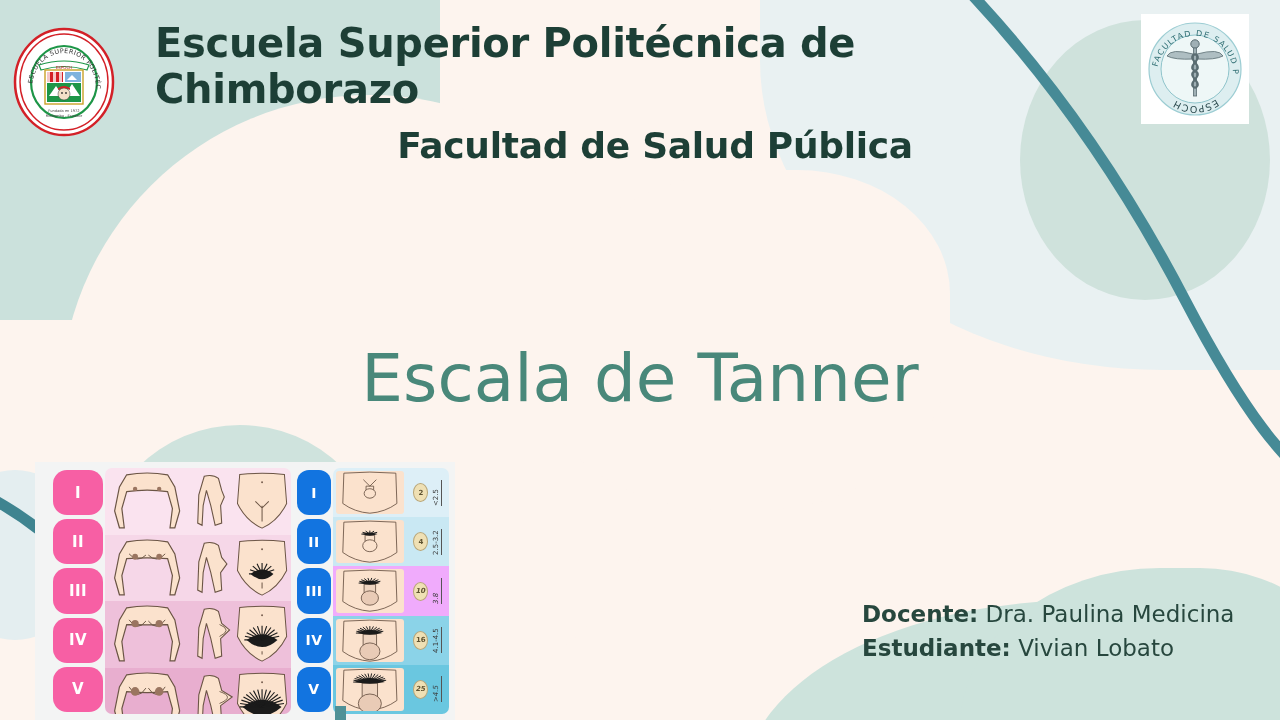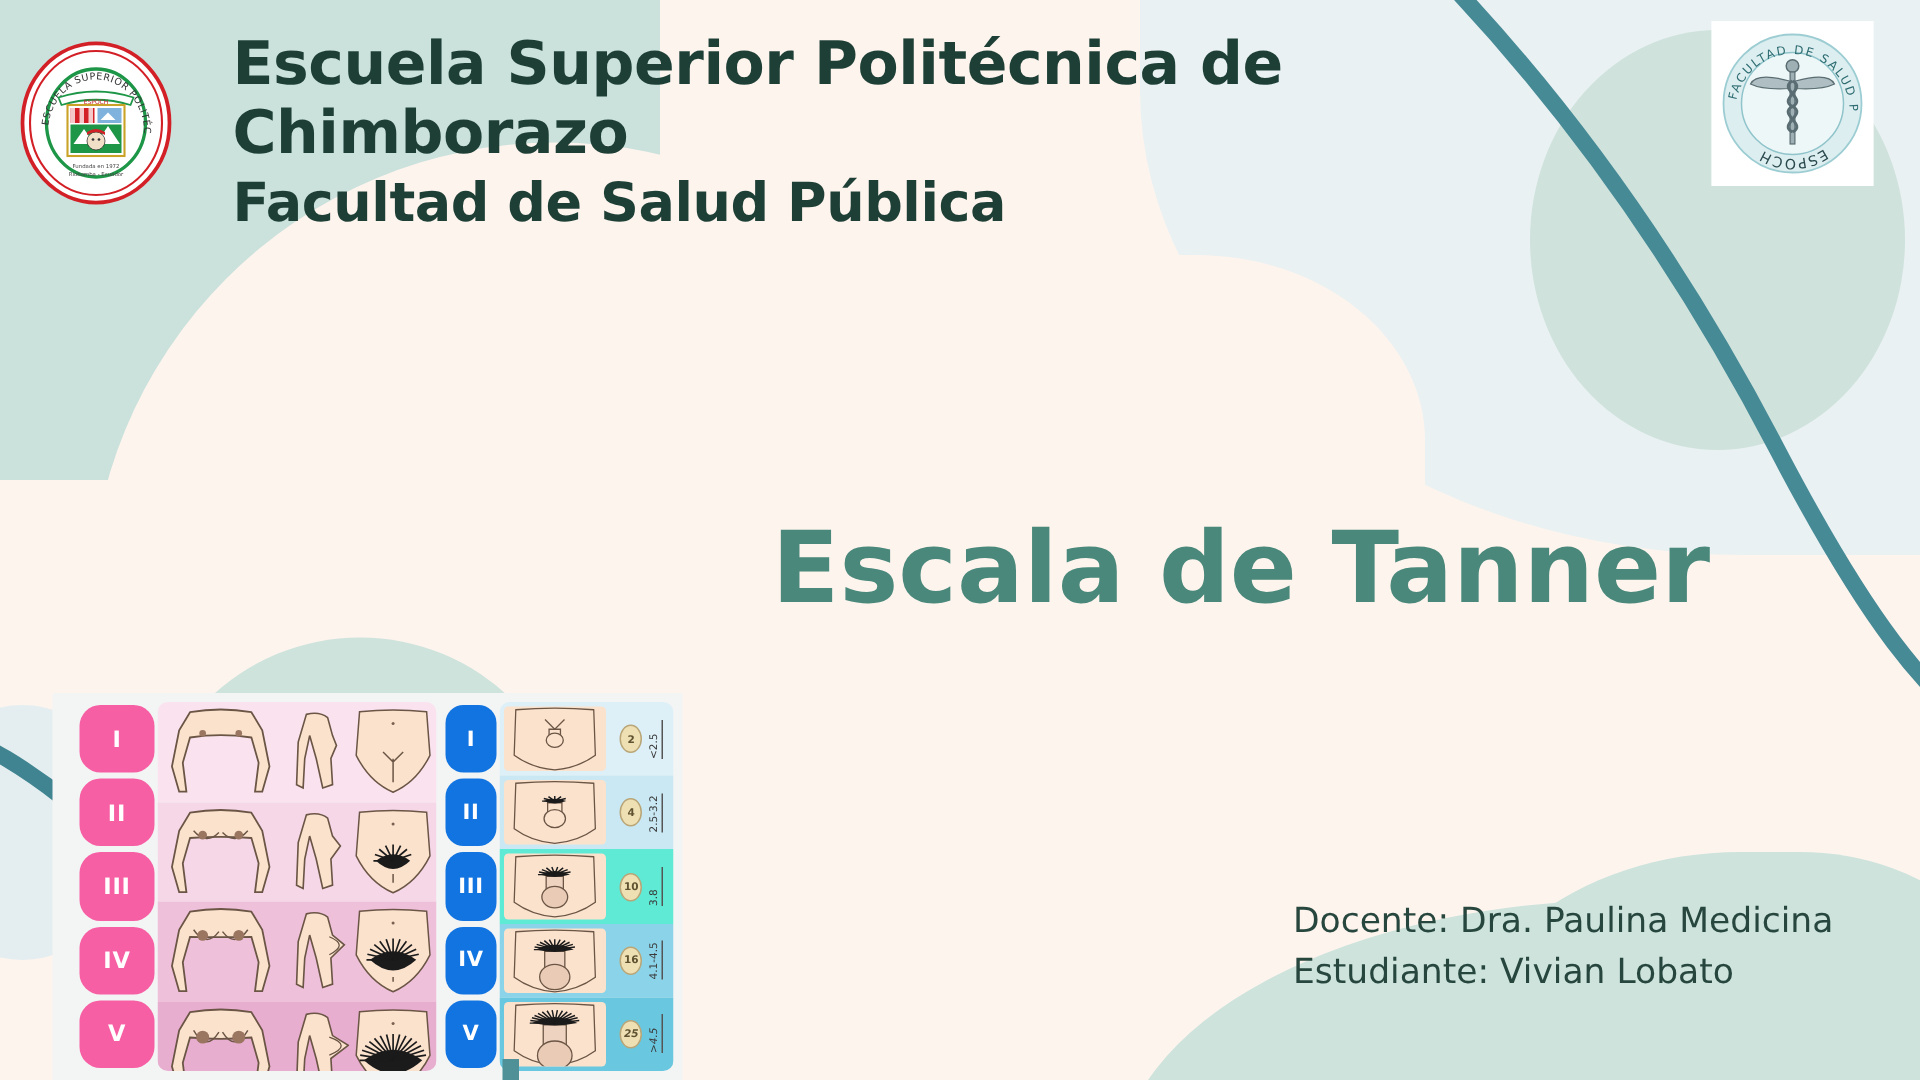--- a/index.html
+++ b/index.html
@@ -69,37 +69,37 @@
     position:absolute; left:1141px; top:14px; width:108px; height:110px;
     background:#ffffff;
   }
 
   
   .hdr { position:absolute; color:#1d3f36; font-weight:bold; letter-spacing:-0.3px; }
   .hdr-univ {
     left:155px; top:20px; width:790px;
     font-size:40px; line-height:46px;
   }
-  .hdr-fac { left:155px; top:115px; width:1000px; font-size:36px; }
+  .hdr-fac { left:155px; top:125px; width:1000px; font-size:36px; text-align:center; }
   .hdr-carrera { left:155px; top:186px; width:1000px; font-size:36px; text-align:center; }
   .hdr-materia { left:155px; top:252px; width:1000px; font-size:36px; text-align:center; }
 
   .main-title {
     position:absolute; left:140px; top:340px; width:1000px;
-    text-align:right; color:#49887a;
-    font-size:66px; font-weight:bold; letter-spacing:0px;
+    text-align:center; color:#49887a;
+    font-size:66px; font-weight:normal; letter-spacing:0px;
   }
 
   
   .credits {
     position:absolute; left:862px; top:597px; width:420px;
     color:#27473e; font-size:23px; line-height:34px;
     font-family:"DejaVu Sans", sans-serif;
   }
-  .credits b { font-weight:normal; }
+  .credits b { font-weight:bold; }
 
   
   .tanner {
     position:absolute; left:35px; top:462px; width:420px; height:258px;
     background:#f3f4f4; overflow:hidden;
   }
 
   .t-col-female { position:absolute; left:18px; top:6px; width:238px; height:246px; display:flex; }
   .t-badges-f { width:52px; display:flex; flex-direction:column; }
   .t-badge-f {
@@ -389,21 +389,21 @@
                 <path d="M 30 13 L 26.095 10.228718707889797" fill="none" stroke="#1b1b1b" stroke-width="0.9"></path>
                 <path d="M 30 13 L 30 9.8" fill="none" stroke="#1b1b1b" stroke-width="0.9"></path>
                 <path d="M 30 13 L 33.905 10.228718707889795" fill="none" stroke="#1b1b1b" stroke-width="0.9"></path>
                 <path d="M 30 13 L 36.76365840355647 11.4" fill="none" stroke="#1b1b1b" stroke-width="0.9"></path>
               </svg></div>
             <div class="t-meta-m">
               <div class="t-vol">4</div>
               <div class="t-len">2.5-3.2</div>
             </div>
           </div>
-          <div class="t-row-m" style="background: #5eead4;">
+          <div class="t-row-m" style="background: #f0abfc; font-style: italic;">
             <div class="t-fig-m"><svg viewBox="0 0 60 40" width="100%" height="100%" preserveAspectRatio="xMidYMid meet">
                 <path d="M 6 2 Q 30 0 54 2 L 55 30 Q 44 38 30 39 Q 16 38 5 30 Z" fill="#fbe2cd" stroke="#6b5545" stroke-width="0.8"></path>
                 <path d="M 24.7 14 L 24.7 29.6 Q 30 32.6 35.3 29.6 L 35.3 14 Z" fill="#eed4c0" stroke="#6b5545" stroke-width="0.8"></path>
                 <ellipse cx="30" cy="26.82" rx="7.950000000000001" ry="6.625000000000001" fill="#e9cbb6" stroke="#6b5545" stroke-width="0.8"></ellipse>
                 <path d="M 20.6 13 Q 30 8.5 39.4 13 Q 30 16 20.6 13 Z" fill="#1b1b1b"></path>
                 <path d="M 30 13 L 19.66 13" fill="none" stroke="#1b1b1b" stroke-width="0.9"></path>
                 <path d="M 30 13 L 20.28357830107371 11.358303312036789" fill="none" stroke="#1b1b1b" stroke-width="0.9"></path>
                 <path d="M 30 13 L 22.079100458149767 9.91461947350461" fill="none" stroke="#1b1b1b" stroke-width="0.9"></path>
                 <path d="M 30 13 L 24.83 8.843078061834696" fill="none" stroke="#1b1b1b" stroke-width="0.9"></path>
                 <path d="M 30 13 L 28.20447784292394 8.2729227855414" fill="none" stroke="#1b1b1b" stroke-width="0.9"></path>

